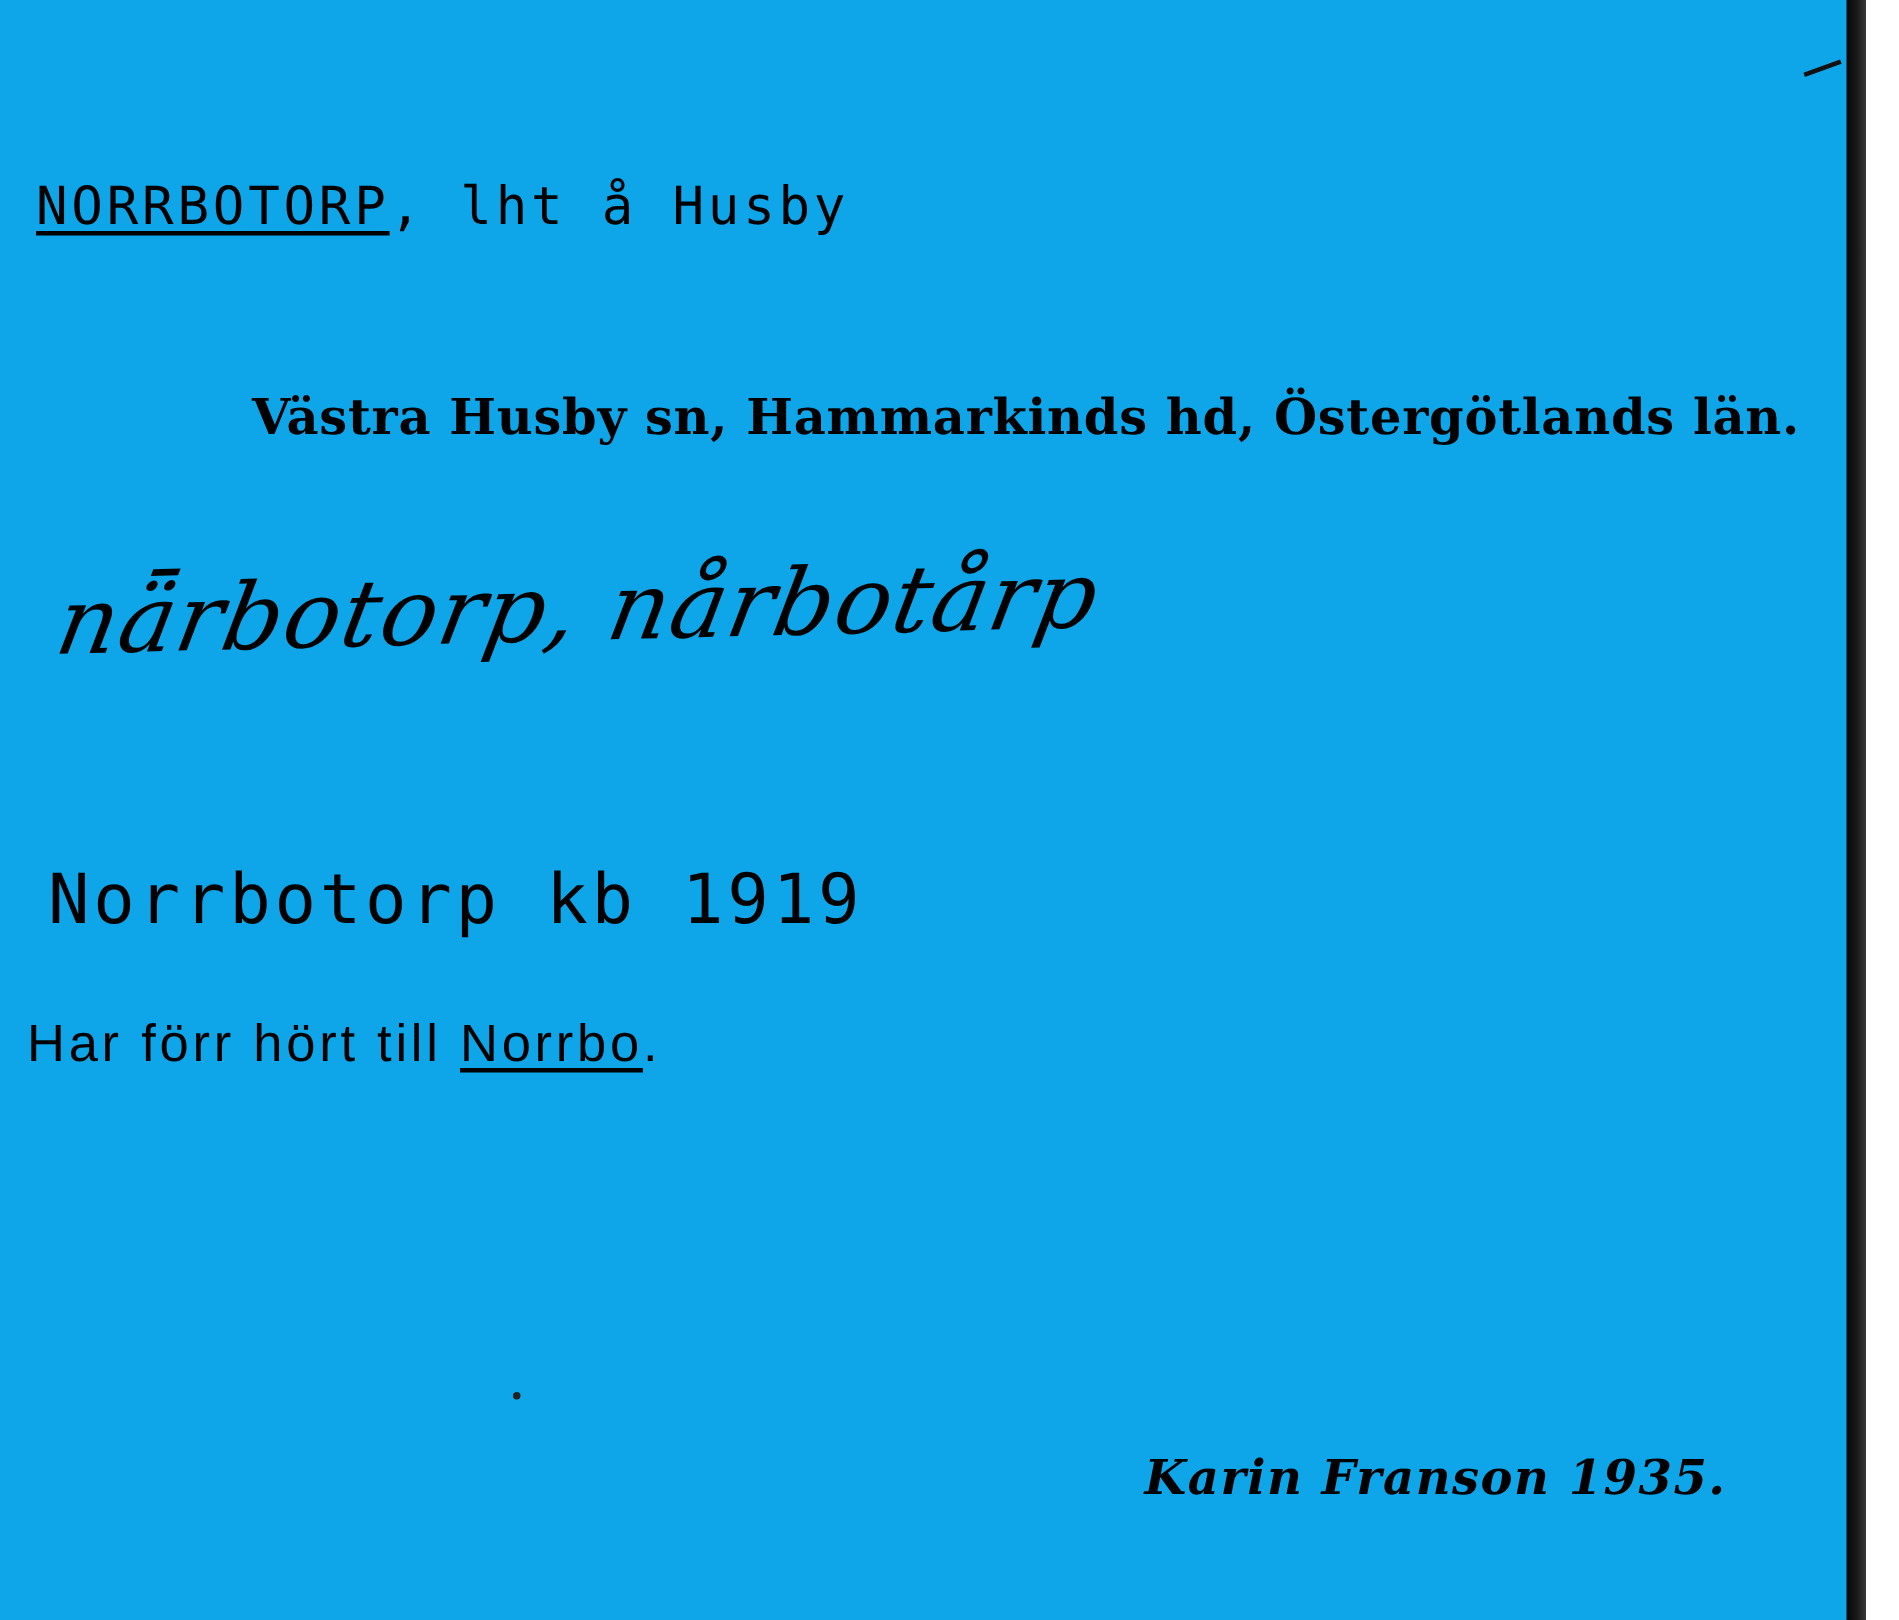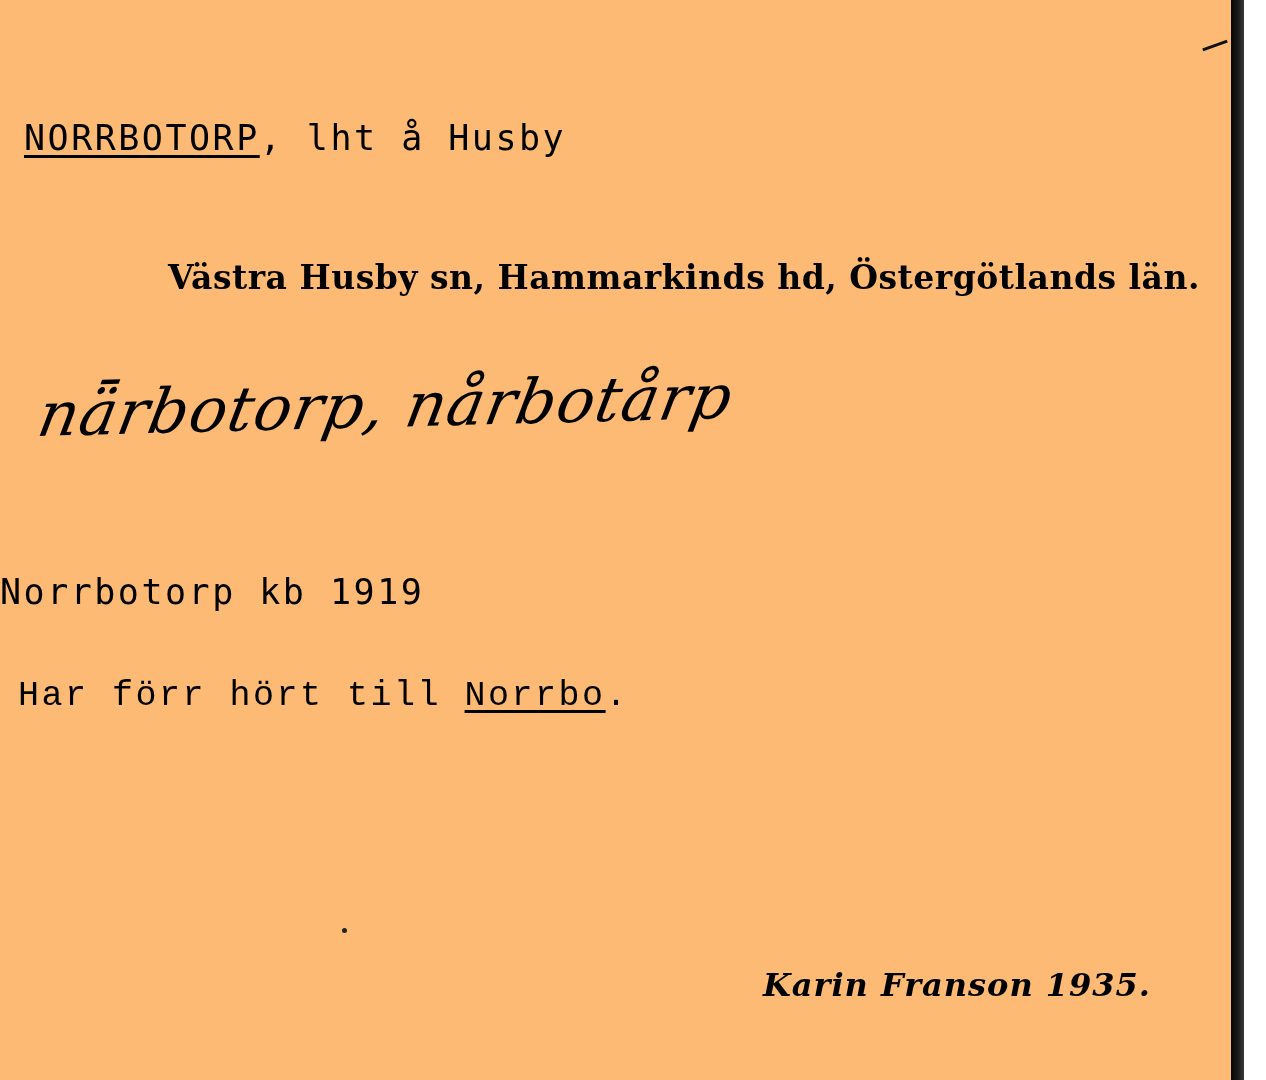--- a/index.html
+++ b/index.html
@@ -15,21 +15,21 @@
     font-family: "DejaVu Sans Mono", monospace;
     color: #000000;
   }
 
   .card {
     position: absolute;
     left: 0;
     top: 0;
     width: 1266px;
     height: 1080px;
-    background: #fdba74;
+    background: #0ea5e9;
   }
 
   
   .right-edge {
     position: absolute;
     top: 0;
     right: 22px;
     width: 13px;
     height: 1080px;
     background: linear-gradient(to right, #050505 0%, #1a1a1a 55%, #3a3a3a 100%);
@@ -96,33 +96,33 @@
     font-style: italic;
     font-size: 62px;
     letter-spacing: 1px;
     white-space: nowrap;
     transform: skewX(-12deg) rotate(-1.5deg);
     transform-origin: left top;
   }
 
   .source-line {
     position: absolute;
-    left: 0;
+    left: 32px;
     top: 572px;
     font-family: "DejaVu Sans Mono", monospace;
-    font-size: 35px;
+    font-size: 46px;
     letter-spacing: 2.5px;
     white-space: nowrap;
   }
 
   .note-line {
     position: absolute;
     left: 18px;
     top: 676px;
-    font-family: Liberation Mono, monospace;
+    font-family: Liberation Sans, sans-serif;
     font-size: 35px;
     letter-spacing: 2.5px;
     white-space: nowrap;
   }
   .note-line .underlined {
     text-decoration: underline;
     text-underline-offset: 5px;
     text-decoration-thickness: 3px;
   }
 

